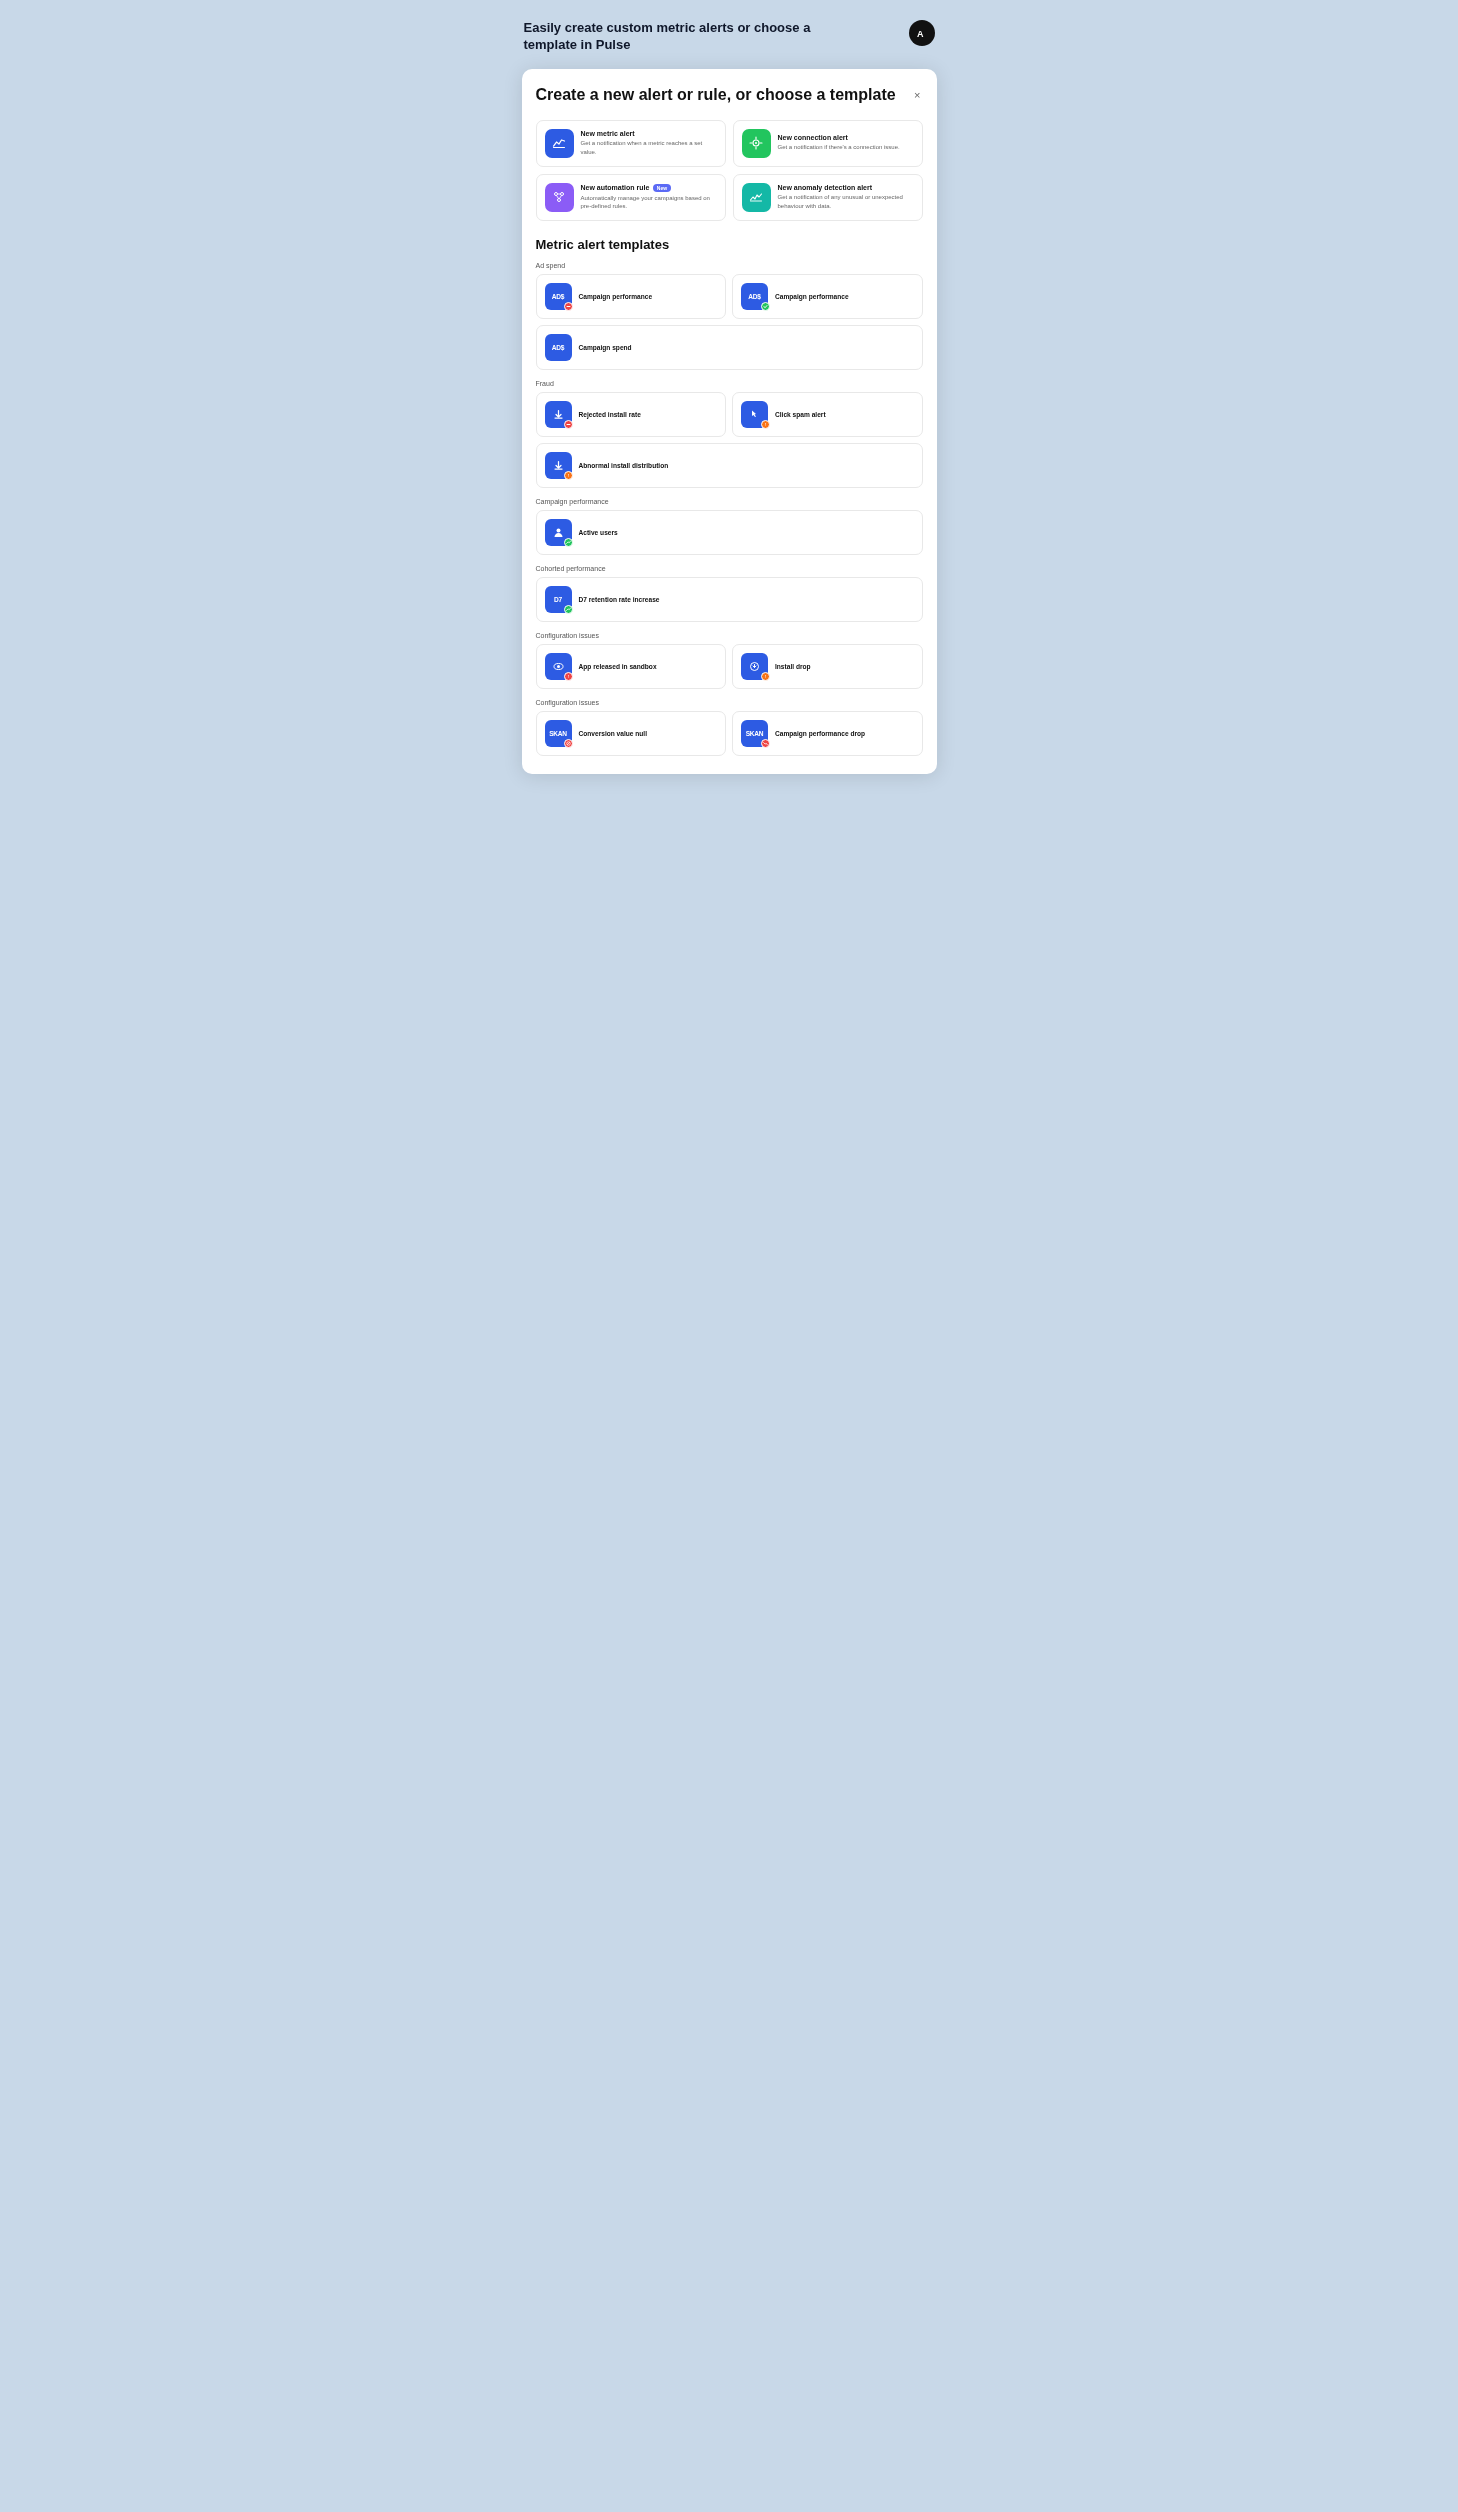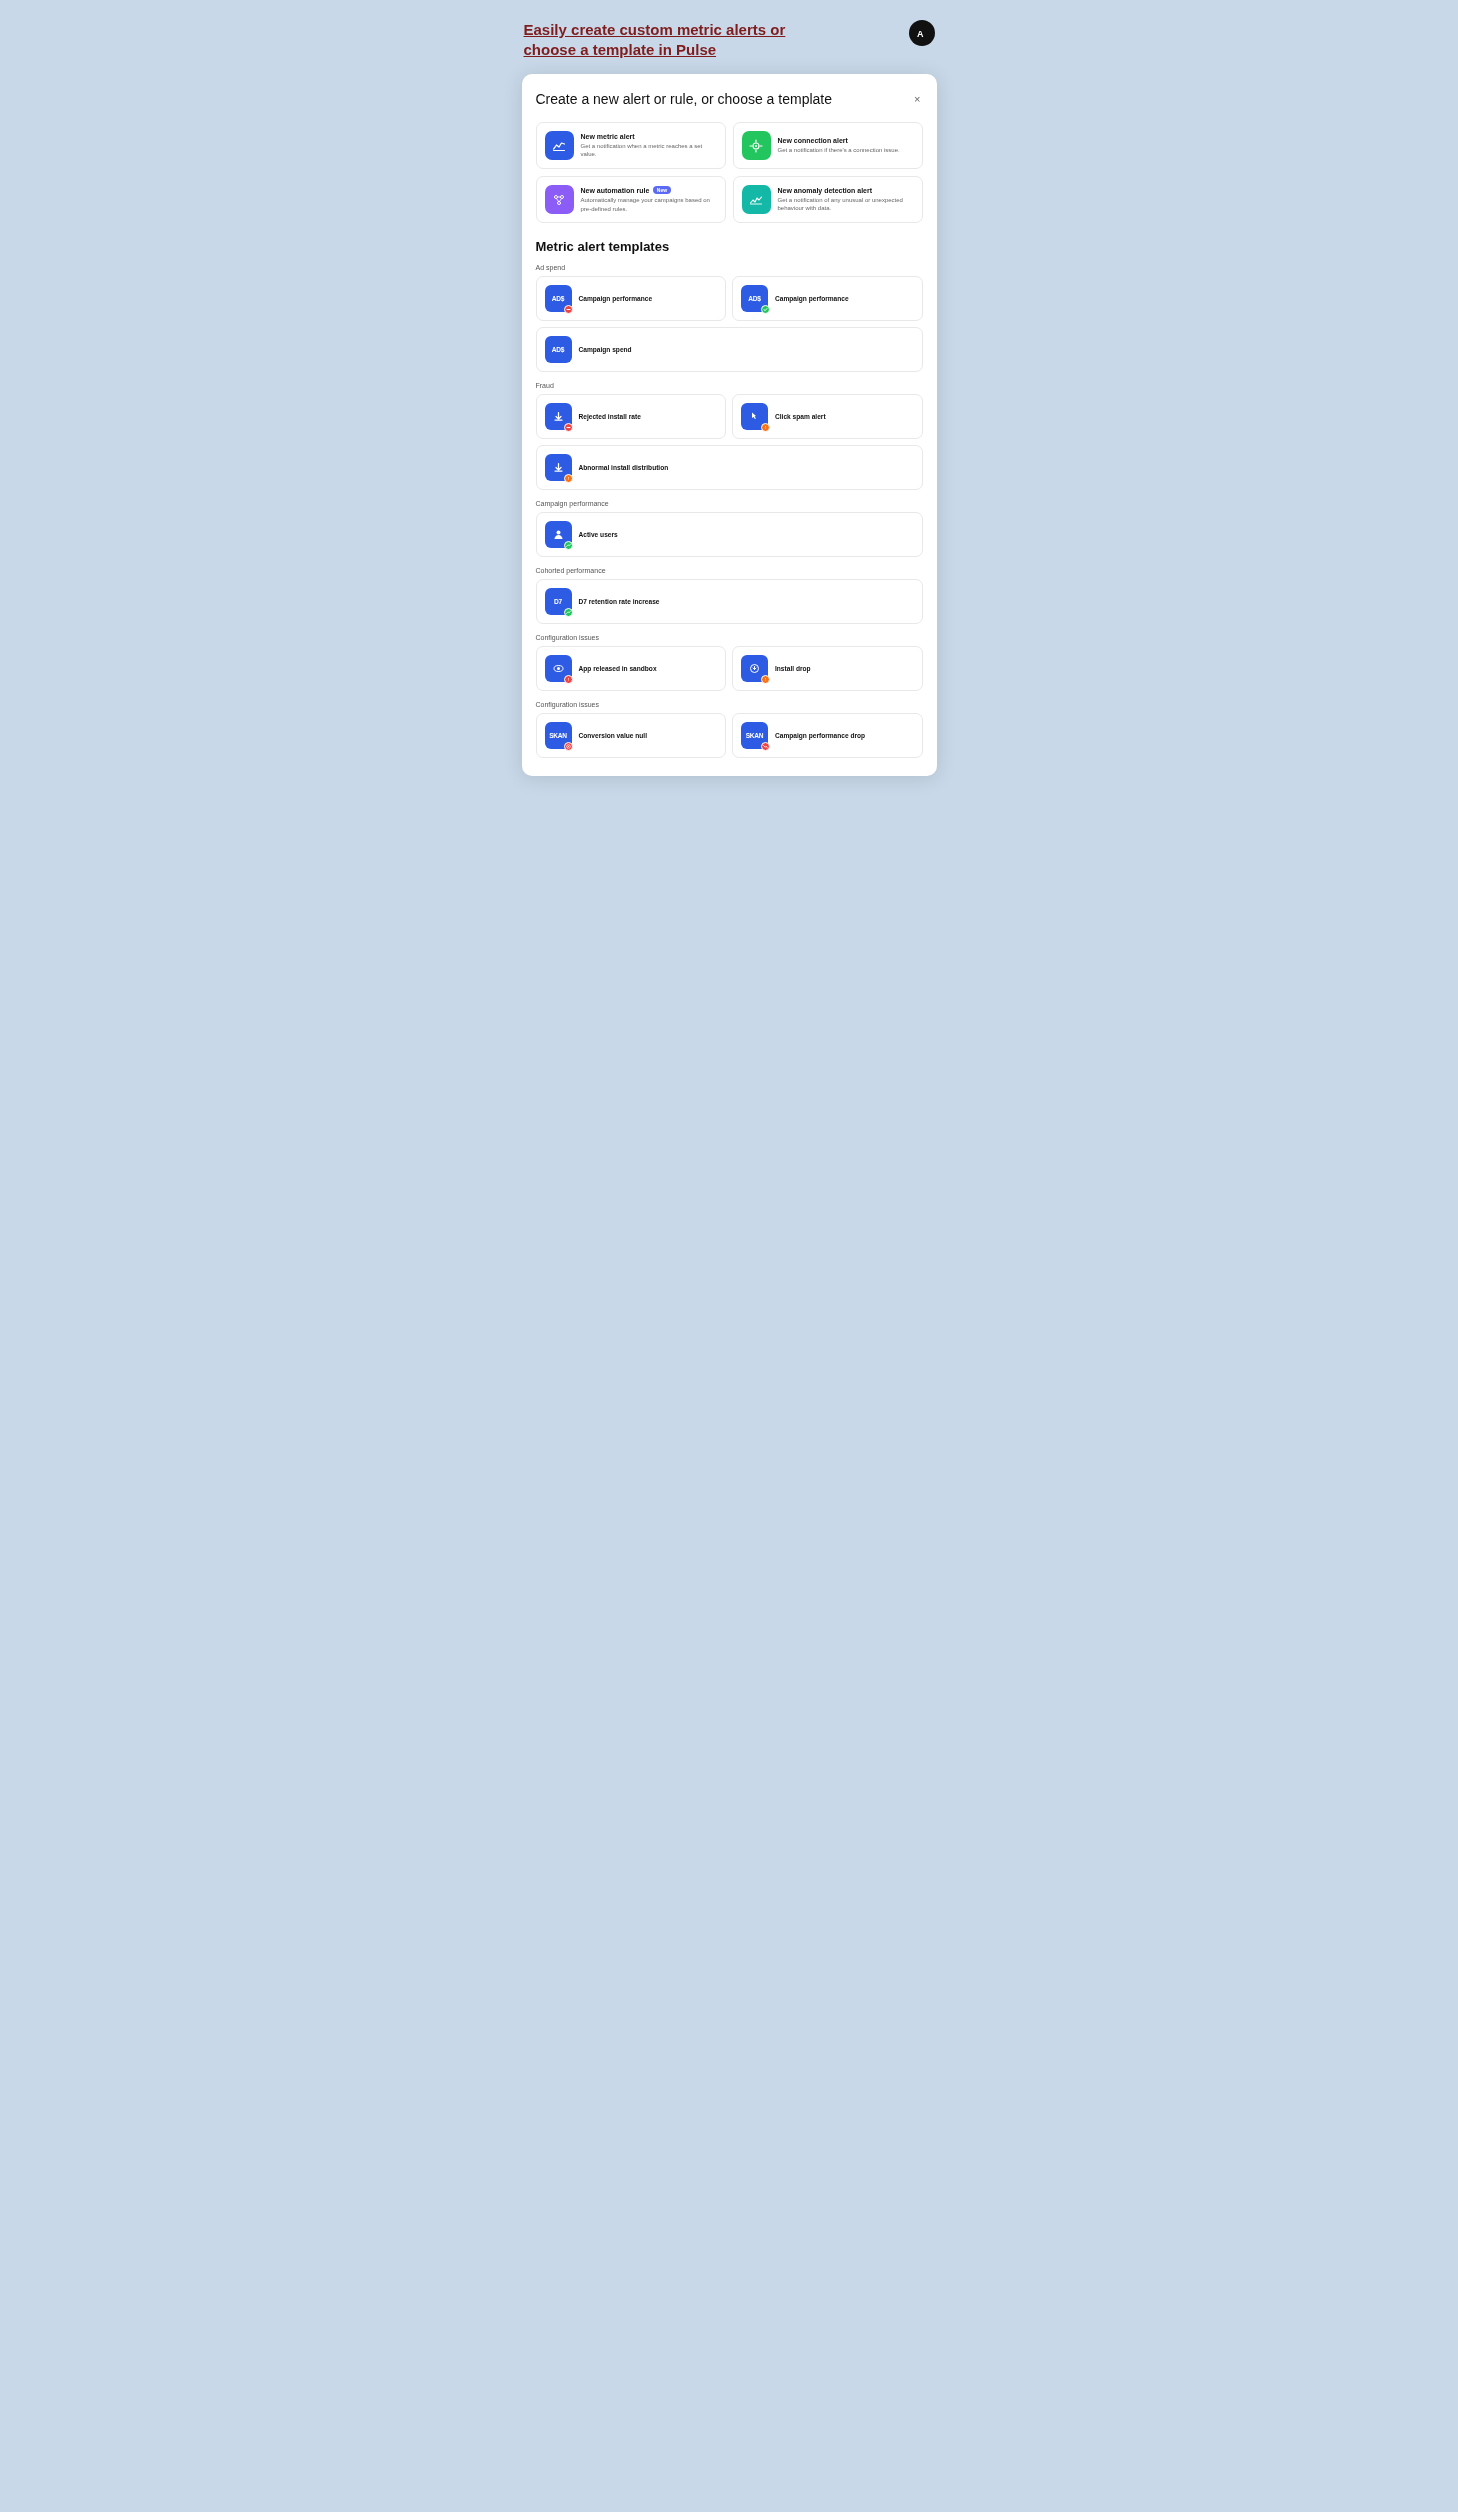--- a/index.html
+++ b/index.html
@@ -17,26 +17,25 @@
       max-width: 415px;
     }
     .page-header {
       display: flex;
       justify-content: space-between;
       align-items: flex-start;
       margin-bottom: 15px;
       padding: 0 2px;
     }
     .page-title {
-      font-size: 15px;
+      font-size: 13px;
       font-weight: 700;
-      color: #7f1d1d;
+      color: #0f172a;
       line-height: 1.3;
       max-width: 75%;
-      text-decoration: underline;
     }
     .logo-circle {
       width: 26px;
       height: 26px;
       background: #111;
       border-radius: 50%;
       display: flex;
       align-items: center;
       justify-content: center;
       flex-shrink: 0;
@@ -52,22 +51,22 @@
       width: 100%;
       box-shadow: 0 2px 20px rgba(0,0,0,0.12);
     }
     .modal-header {
       display: flex;
       justify-content: space-between;
       align-items: center;
       margin-bottom: 14px;
     }
     .modal-title {
-      font-size: 14px;
-      font-weight: 400;
+      font-size: 16px;
+      font-weight: 700;
       color: #111;
       line-height: 1.3;
     }
     .close-btn {
       background: none;
       border: none;
       cursor: pointer;
       color: #666;
       font-size: 11px;
       padding: 2px;

